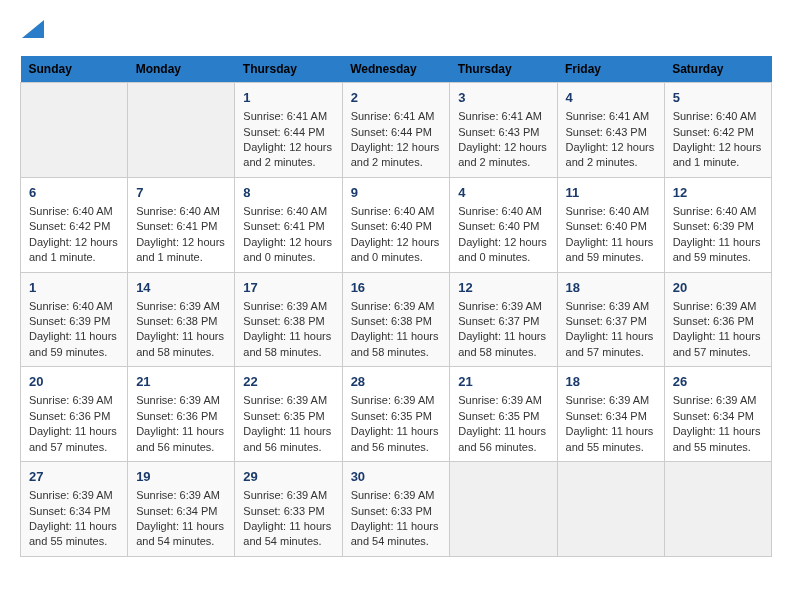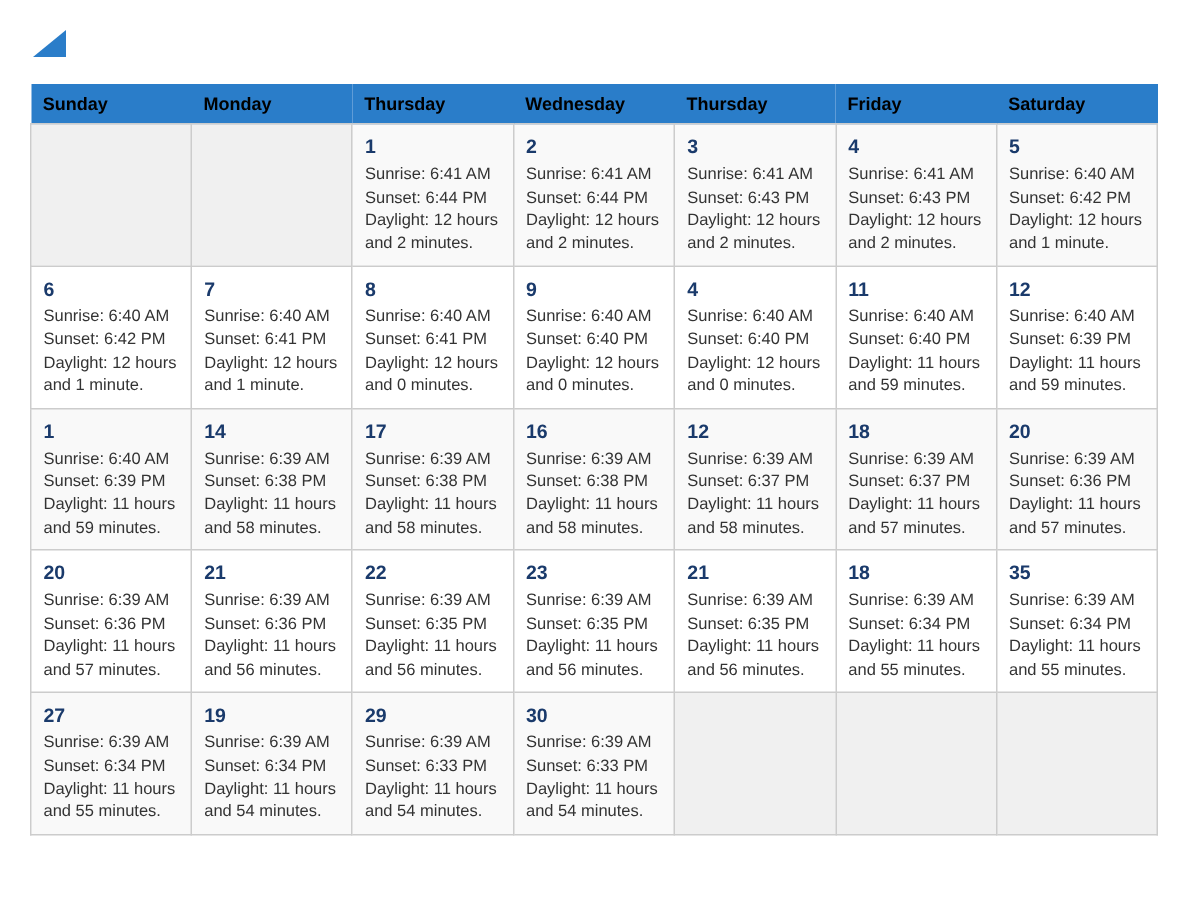--- a/index.html
+++ b/index.html
@@ -249,39 +249,39 @@
           <span style="display: block;">Sunset: 6:36 PM</span>
           <span style="display: block;">Daylight: 11 hours and 56 minutes.</span>
         </td>
         <td>
           <span class="day-num">22</span>
           <span style="display: block;">Sunrise: 6:39 AM</span>
           <span style="display: block;">Sunset: 6:35 PM</span>
           <span style="display: block;">Daylight: 11 hours and 56 minutes.</span>
         </td>
         <td>
-          <span class="day-num">23</span>
+          <span class="day-num">28</span>
           <span style="display: block;">Sunrise: 6:39 AM</span>
           <span style="display: block;">Sunset: 6:35 PM</span>
           <span style="display: block;">Daylight: 11 hours and 56 minutes.</span>
         </td>
         <td>
           <span class="day-num">21</span>
           <span style="display: block;">Sunrise: 6:39 AM</span>
           <span style="display: block;">Sunset: 6:35 PM</span>
           <span style="display: block;">Daylight: 11 hours and 56 minutes.</span>
         </td>
         <td>
           <span class="day-num">18</span>
           <span style="display: block;">Sunrise: 6:39 AM</span>
           <span style="display: block;">Sunset: 6:34 PM</span>
           <span style="display: block;">Daylight: 11 hours and 55 minutes.</span>
         </td>
         <td>
-          <span class="day-num">35</span>
+          <span class="day-num">26</span>
           <span style="display: block;">Sunrise: 6:39 AM</span>
           <span style="display: block;">Sunset: 6:34 PM</span>
           <span style="display: block;">Daylight: 11 hours and 55 minutes.</span>
         </td>
       </tr>
       <tr>
         <td>
           <span class="day-num">27</span>
           <span style="display: block;">Sunrise: 6:39 AM</span>
           <span style="display: block;">Sunset: 6:34 PM</span>

